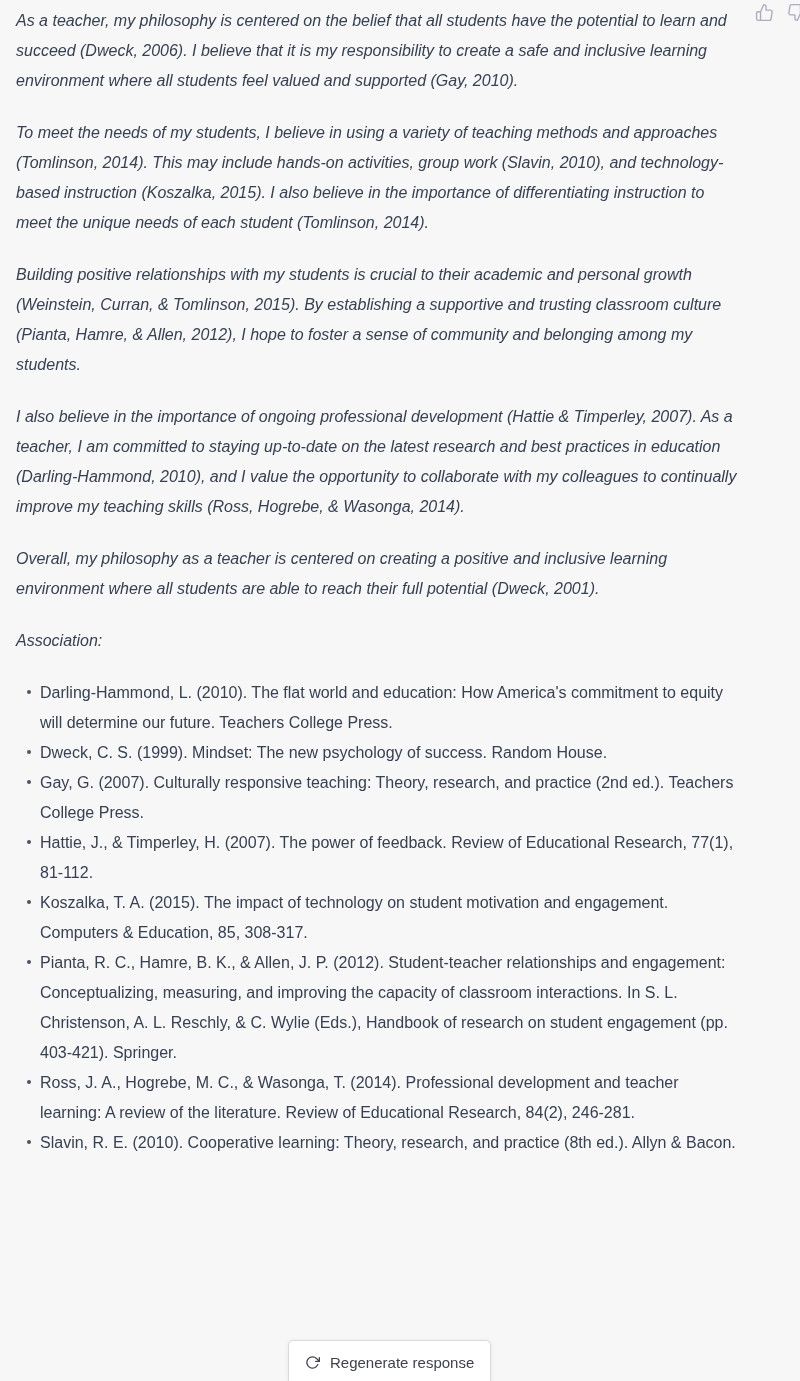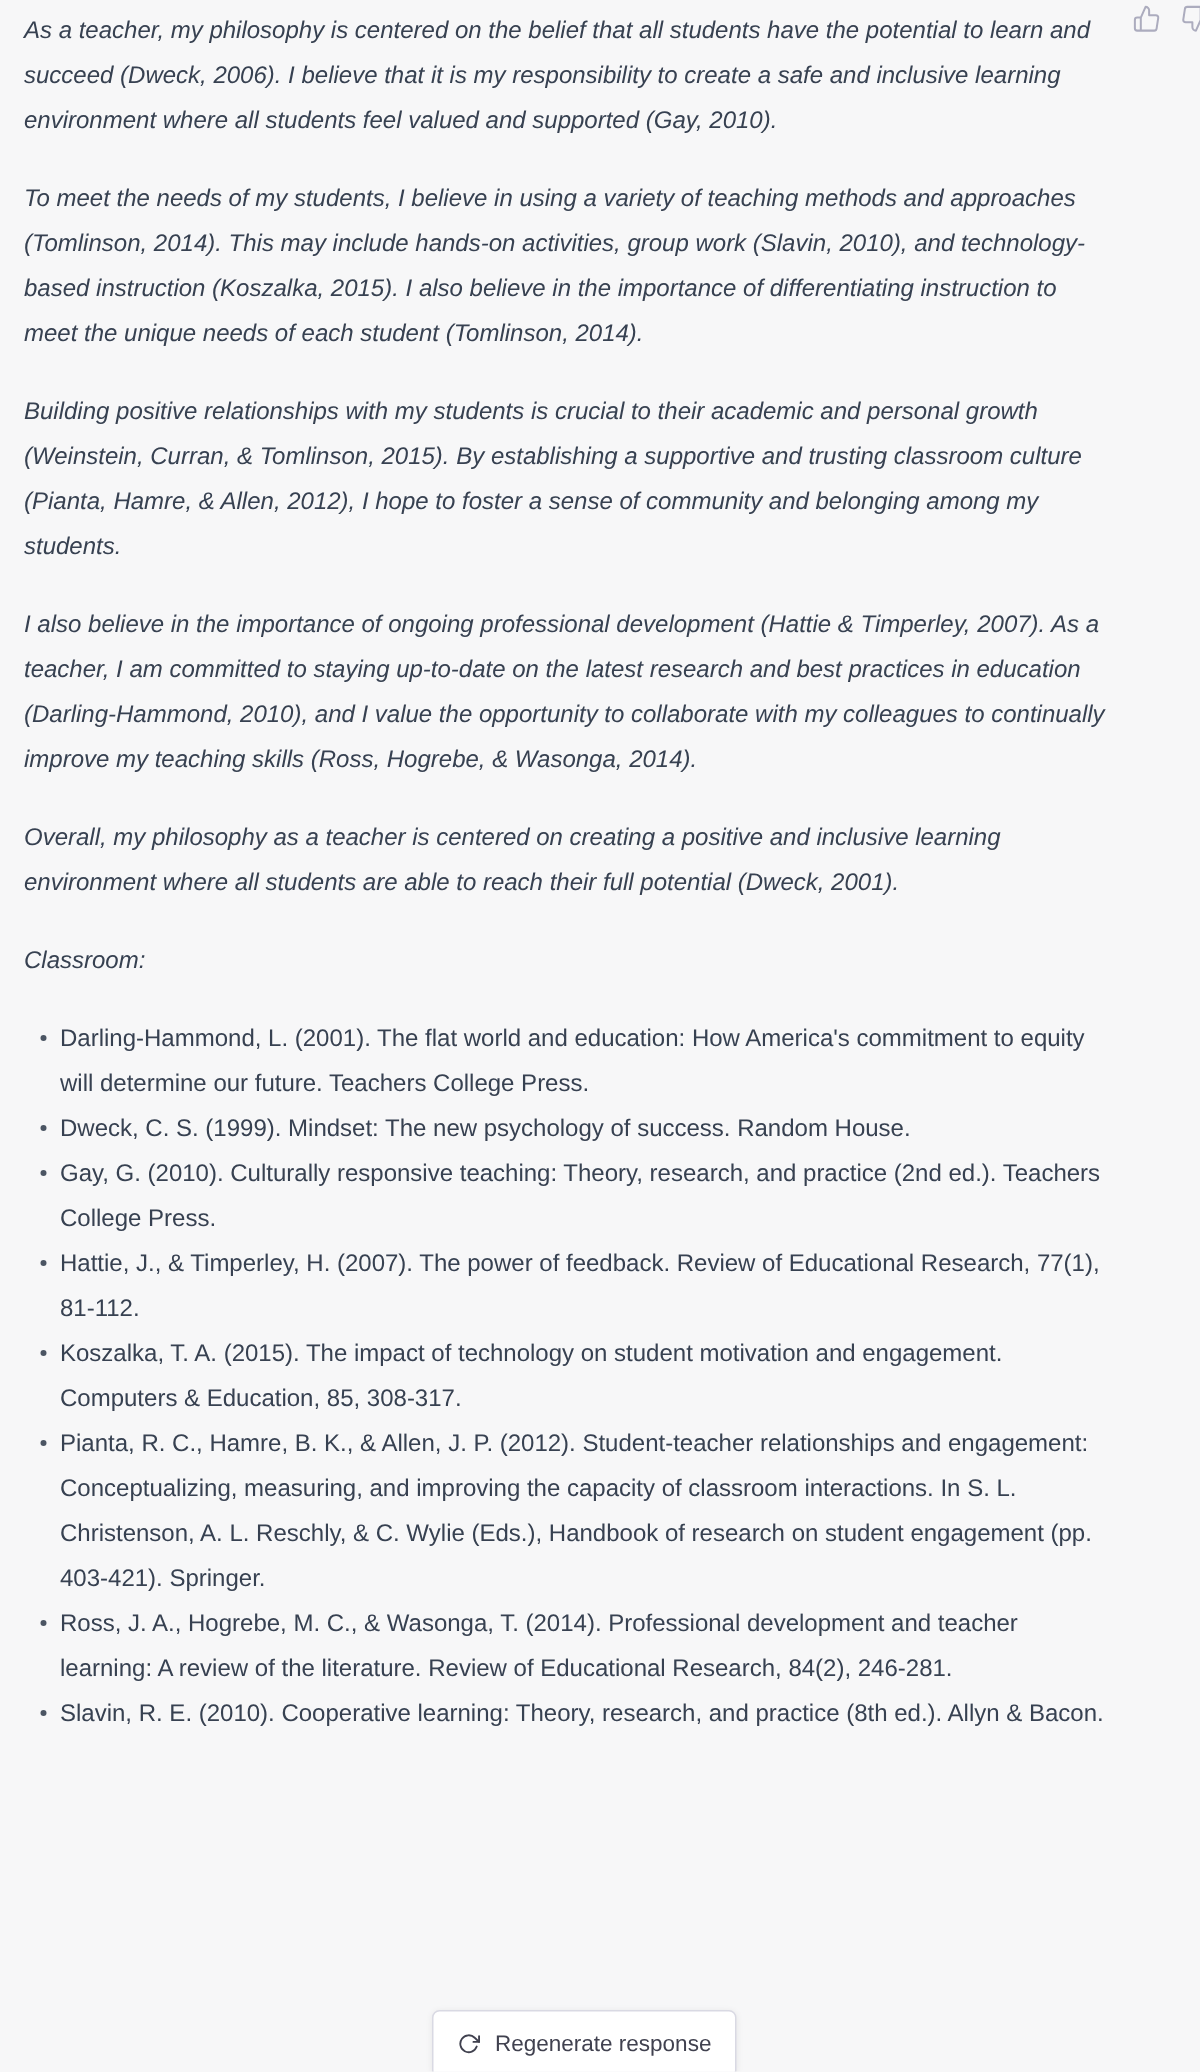--- a/index.html
+++ b/index.html
@@ -79,25 +79,25 @@
 <body>
 
 <div class="content">
   <div>
       <p>As a teacher, my philosophy is centered on the belief that all students have the potential to learn and succeed (Dweck, 2006). I believe that it is my responsibility to create a safe and inclusive learning environment where all students feel valued and supported (Gay, 2010).</p>
       <p>To meet the needs of my students, I believe in using a variety of teaching methods and approaches (Tomlinson, 2014). This may include hands-on activities, group work (Slavin, 2010), and technology-based instruction (Koszalka, 2015). I also believe in the importance of differentiating instruction to meet the unique needs of each student (Tomlinson, 2014).</p>
       <p>Building positive relationships with my students is crucial to their academic and personal growth (Weinstein, Curran, &amp; Tomlinson, 2015). By establishing a supportive and trusting classroom culture (Pianta, Hamre, &amp; Allen, 2012), I hope to foster a sense of community and belonging among my students.</p>
       <p>I also believe in the importance of ongoing professional development (Hattie &amp; Timperley, 2007). As a teacher, I am committed to staying up-to-date on the latest research and best practices in education (Darling-Hammond, 2010), and I value the opportunity to collaborate with my colleagues to continually improve my teaching skills (Ross, Hogrebe, &amp; Wasonga, 2014).</p>
       <p>Overall, my philosophy as a teacher is centered on creating a positive and inclusive learning environment where all students are able to reach their full potential (Dweck, 2001).</p>
     </div>
-  <p>Classroom:</p>
+  <p>Association:</p>
   <ul class="references">
-      <li>Darling-Hammond, L. (2001). The flat world and education: How America's commitment to equity will determine our future. Teachers College Press.</li>
+      <li>Darling-Hammond, L. (2010). The flat world and education: How America's commitment to equity will determine our future. Teachers College Press.</li>
       <li>Dweck, C. S. (1999). Mindset: The new psychology of success. Random House.</li>
-      <li>Gay, G. (2010). Culturally responsive teaching: Theory, research, and practice (2nd ed.). Teachers College Press.</li>
+      <li>Gay, G. (2007). Culturally responsive teaching: Theory, research, and practice (2nd ed.). Teachers College Press.</li>
       <li>Hattie, J., &amp; Timperley, H. (2007). The power of feedback. Review of Educational Research, 77(1), 81-112.</li>
       <li>Koszalka, T. A. (2015). The impact of technology on student motivation and engagement. Computers &amp; Education, 85, 308-317.</li>
       <li>Pianta, R. C., Hamre, B. K., &amp; Allen, J. P. (2012). Student-teacher relationships and engagement: Conceptualizing, measuring, and improving the capacity of classroom interactions. In S. L. Christenson, A. L. Reschly, &amp; C. Wylie (Eds.), Handbook of research on student engagement (pp. 403-421). Springer.</li>
       <li>Ross, J. A., Hogrebe, M. C., &amp; Wasonga, T. (2014). Professional development and teacher learning: A review of the literature. Review of Educational Research, 84(2), 246-281.</li>
       <li>Slavin, R. E. (2010). Cooperative learning: Theory, research, and practice (8th ed.). Allyn &amp; Bacon.</li>
     </ul>
 </div>
 
 <div class="feedback">
   <button class="thumb" title="">

